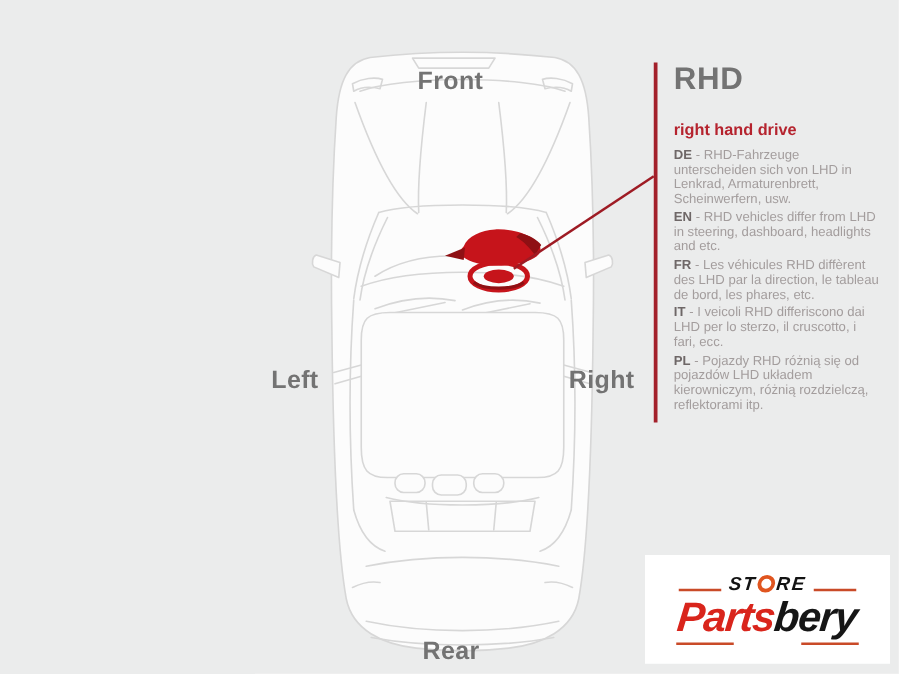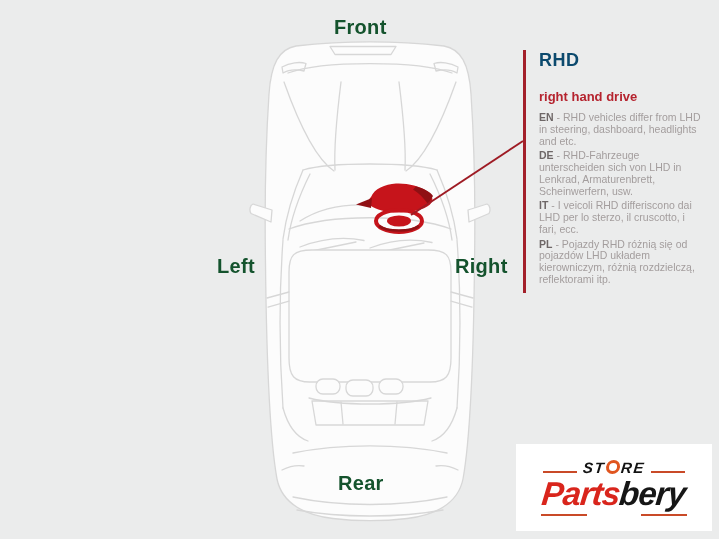--- a/index.html
+++ b/index.html
@@ -1,25 +1,25 @@
 <!DOCTYPE html>
 <html><head>
 <meta charset="utf-8">
 <style>
   html,body{margin:0;padding:0;}
   body{font-family:"Liberation Sans", sans-serif;}
   .stage{position:relative;width:719px;height:539px;background:#ebecec;overflow:hidden;}
   .car-svg{position:absolute;left:0;top:0;}
-  .dir-label{position:absolute;font-weight:700;font-size:20px;color:#14532d;letter-spacing:.3px;}
+  .dir-label{position:absolute;font-weight:700;font-size:20px;color:#737373;letter-spacing:.3px;margin-top:38px;}
   .lbl-front{left:334px;top:16px;}
   .lbl-left{left:217px;top:255px;text-align:right;}
   .lbl-right{left:455px;top:255px;}
   .lbl-rear{left:338px;top:472px;}
   .info-panel{position:absolute;left:523px;top:50px;width:182px;border-left:3px solid #a3202a;padding:2px 0 4px 13px;box-sizing:border-box;}
-  .panel-title{font-size:18px;line-height:.95;font-weight:800;color:#0c4a6e;letter-spacing:.5px;}
+  .panel-title{font-size:25px;line-height:.95;font-weight:800;color:#737373;letter-spacing:.5px;}
   .panel-subtitle{font-size:13px;font-weight:700;color:#b5232e;margin-top:20px;}
   .panel-body{margin-top:8px;}
   .panel-body p{margin:0 0 3px;font-size:10.5px;line-height:1.12;color:#a39d9d;width:166px;}
   .lang-code{font-weight:700;color:#6e6767;margin-right:3px;}
   .logo-box{position:absolute;left:516px;top:444px;width:196px;height:87px;background:#ffffff;display:flex;flex-direction:column;align-items:center;justify-content:center;}
   .store-row{display:flex;align-items:flex-end;gap:6px;}
   .store-text{font-size:15px;font-weight:800;font-style:italic;letter-spacing:1.5px;color:#131313;line-height:1;display:flex;align-items:center;transform:skewX(-6deg);}
   .o-ring{display:inline-block;width:8px;height:8px;border:3px solid #e0551f;border-radius:50%;margin:0 1px 1px 1px;}
   .rule{width:34px;height:2px;background:#c94a28;margin-bottom:2px;}
   .brand-row{font-size:33px;font-weight:800;font-style:italic;line-height:1;letter-spacing:-1px;transform:skewX(-6deg);margin-top:2px;}
@@ -104,22 +104,23 @@
 
   <div class="dir-label lbl-front">Front</div>
   <div class="dir-label lbl-left">Left</div>
   <div class="dir-label lbl-right">Right</div>
   <div class="dir-label lbl-rear">Rear</div>
 
   <div class="info-panel">
     <div class="panel-title">RHD</div>
     <div class="panel-subtitle">right hand drive</div>
     <div class="panel-body">
+      <p><span class="lang-code">DE</span><span>- RHD-Fahrzeuge unterscheiden sich von LHD in Lenkrad, Armaturenbrett, Scheinwerfern, usw.</span></p>
       <p><span class="lang-code">EN</span><span>- RHD vehicles differ from LHD in steering, dashboard, headlights and etc.</span></p>
-      <p><span class="lang-code">DE</span><span>- RHD-Fahrzeuge unterscheiden sich von LHD in Lenkrad, Armaturenbrett, Scheinwerfern, usw.</span></p>
+      <p><span class="lang-code">FR</span><span>- Les véhicules RHD diffèrent des LHD par la direction, le tableau de bord, les phares, etc.</span></p>
       <p><span class="lang-code">IT</span><span>- I veicoli RHD differiscono dai LHD per lo sterzo, il cruscotto, i fari, ecc.</span></p>
       <p><span class="lang-code">PL</span><span>- Pojazdy RHD różnią się od pojazdów LHD układem kierowniczym, różnią rozdzielczą, reflektorami itp.</span></p>
     </div>
   </div>
 
   <div class="logo-box">
     <div class="store-row">
       <span class="rule"></span>
       <span class="store-text">
           <span>ST</span>

